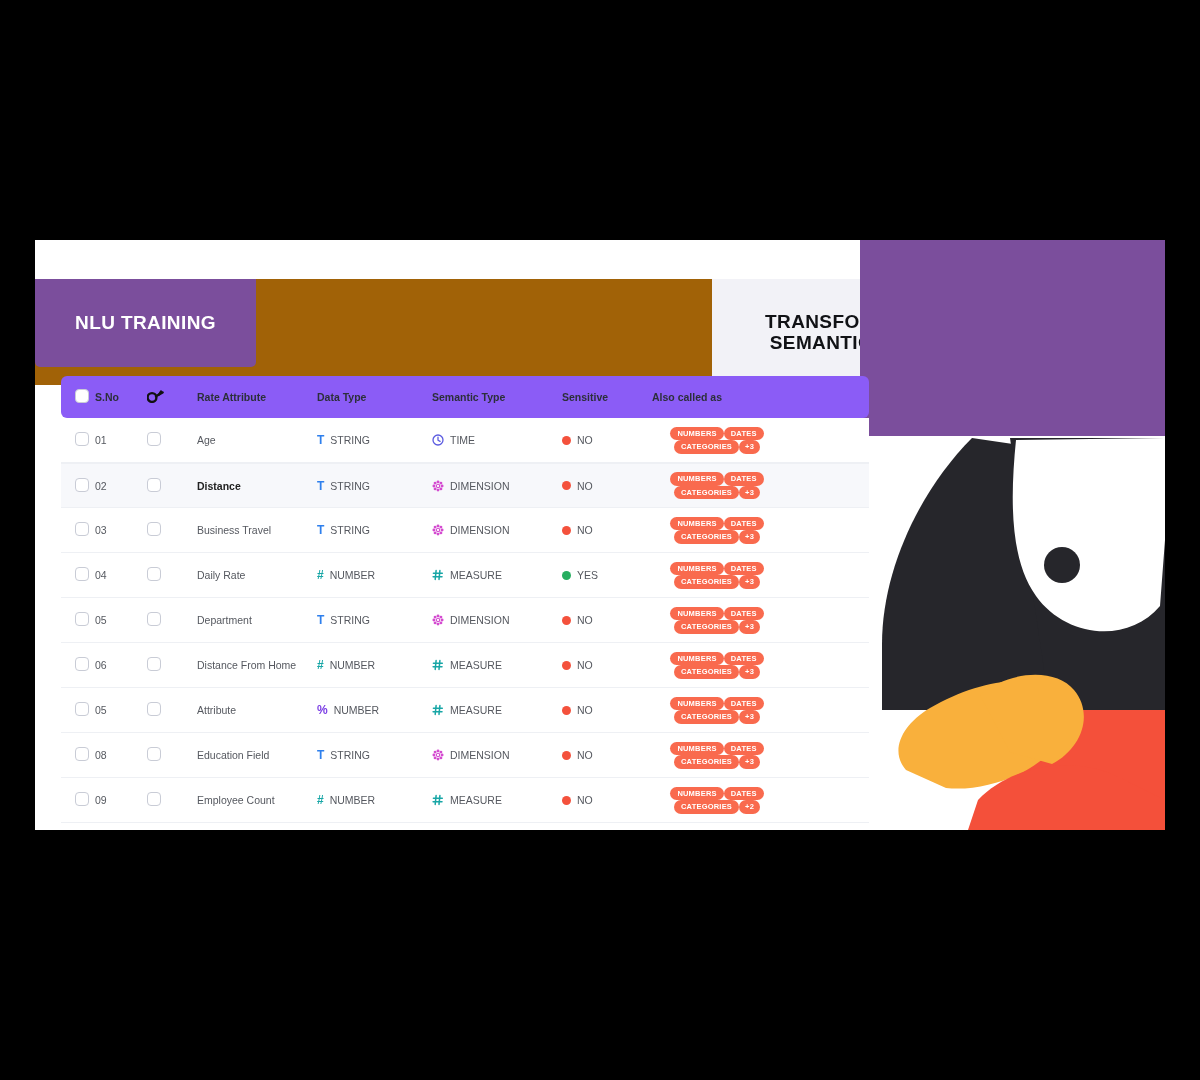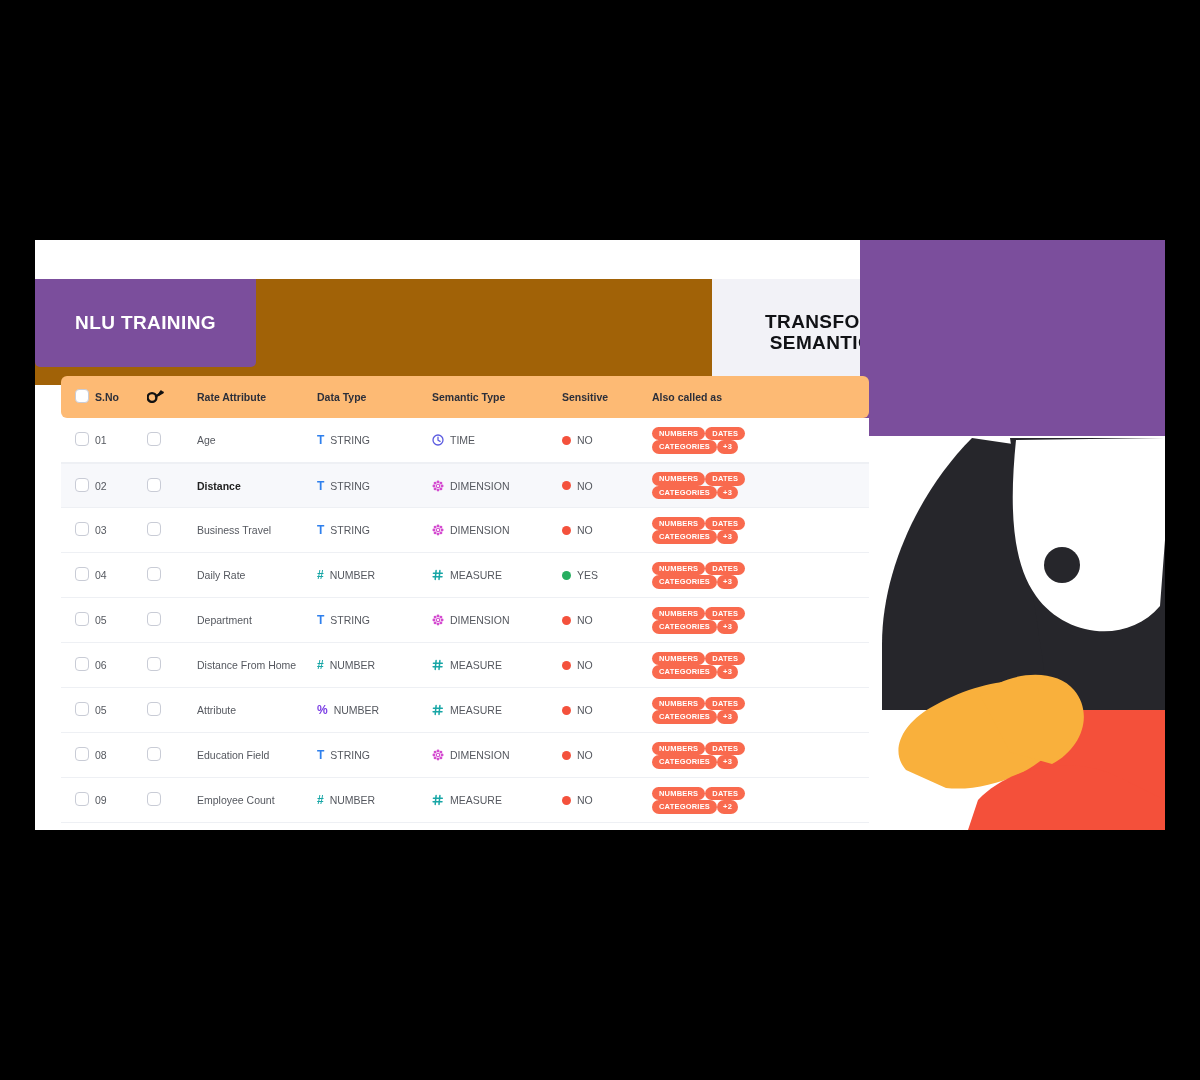--- a/index.html
+++ b/index.html
@@ -63,21 +63,21 @@
   }
 
   
   .table-wrap {
     position: absolute; left: 26px; top: 136px;
     width: 808px;
   }
   .thead {
     display: flex; align-items: center;
     height: 42px;
-    background: #fdba74;
+    background: #8b5cf6;
     border-radius: 6px;
     font-size: 10.5px;
     font-weight: bold;
     color: #2c2f3a;
   }
   .trow {
     display: flex; align-items: center;
     height: 45px;
     border-bottom: 1px solid #eef0f4;
     background: #ffffff;
@@ -111,21 +111,21 @@
   .typecell { display: flex; align-items: center; gap: 6px; }
   .tglyph { font-weight: bold; font-size: 12px; line-height: 1; }
   .tglyph.str  { color: #2f80ed; }
   .tglyph.num  { color: #18a6a6; }
   .tglyph.pct  { color: #7b3fe4; }
 
   .dot { width: 9px; height: 9px; border-radius: 50%; display: inline-block; }
   .dot.no  { background: #f4513c; }
   .dot.yes { background: #27ae60; }
 
-  .tags { display: flex; flex-wrap: wrap; width: 130px; }
+  .tags { display: flex; flex-wrap: wrap; width: 130px; justify-content: center; }
   .tag {
     background: #f96a4e;
     color: #ffffff;
     font-size: 7.5px;
     font-weight: bold;
     letter-spacing: .2px;
     padding: 3px 7px 3px 7px;
     border-radius: 9px;
     line-height: 1;
     white-space: nowrap;

